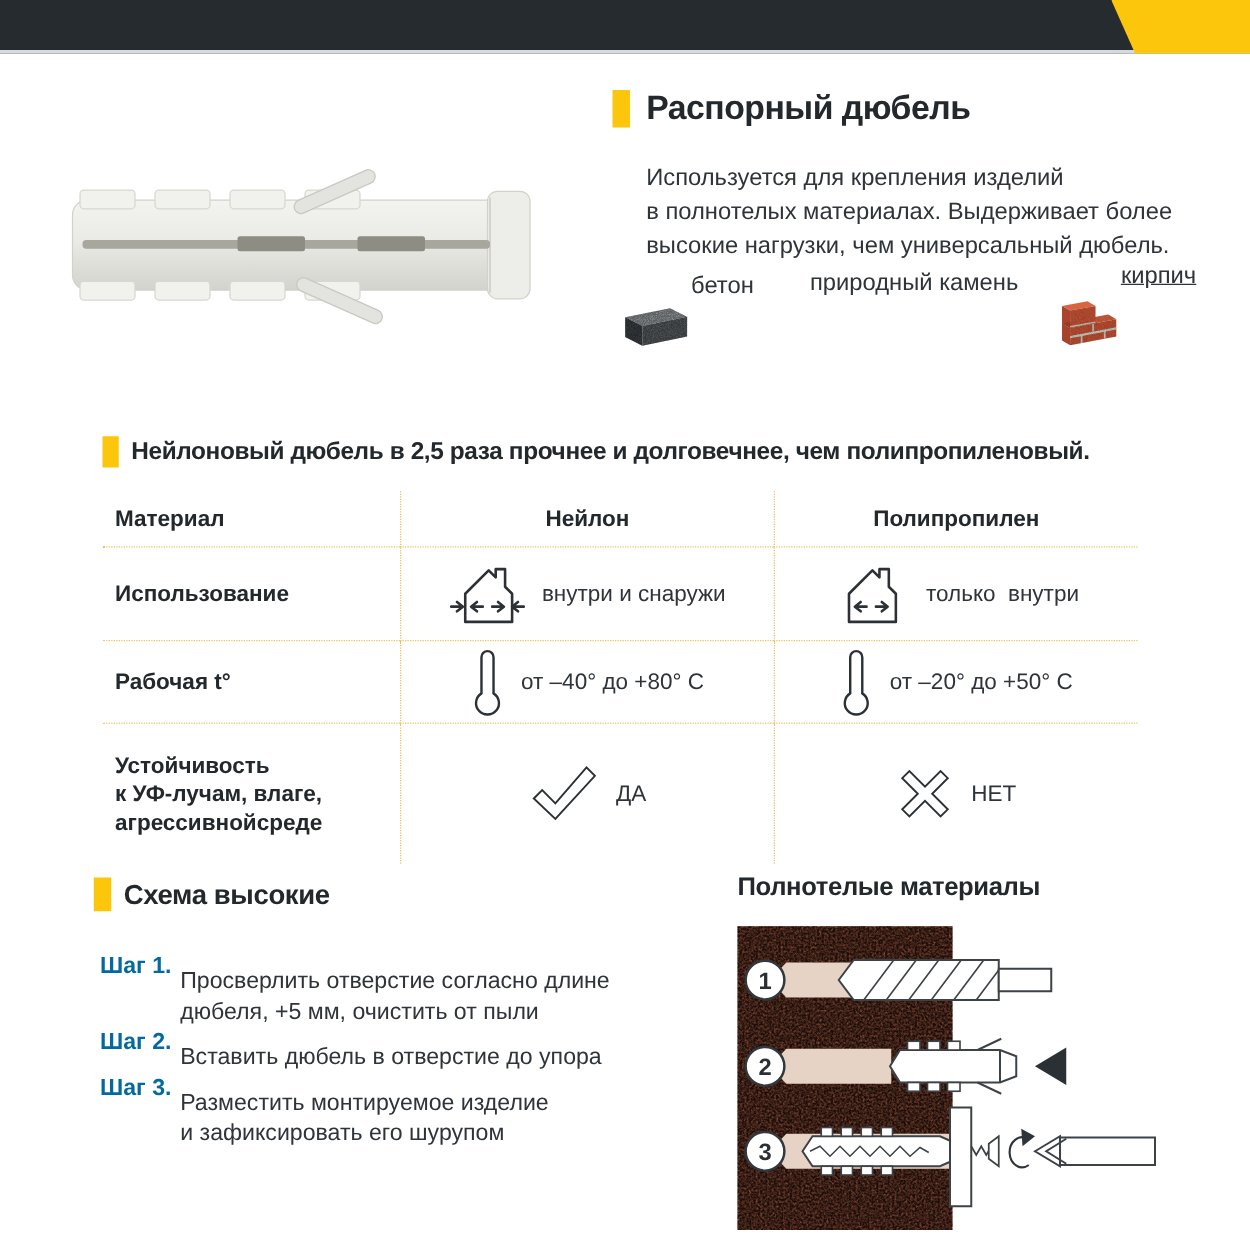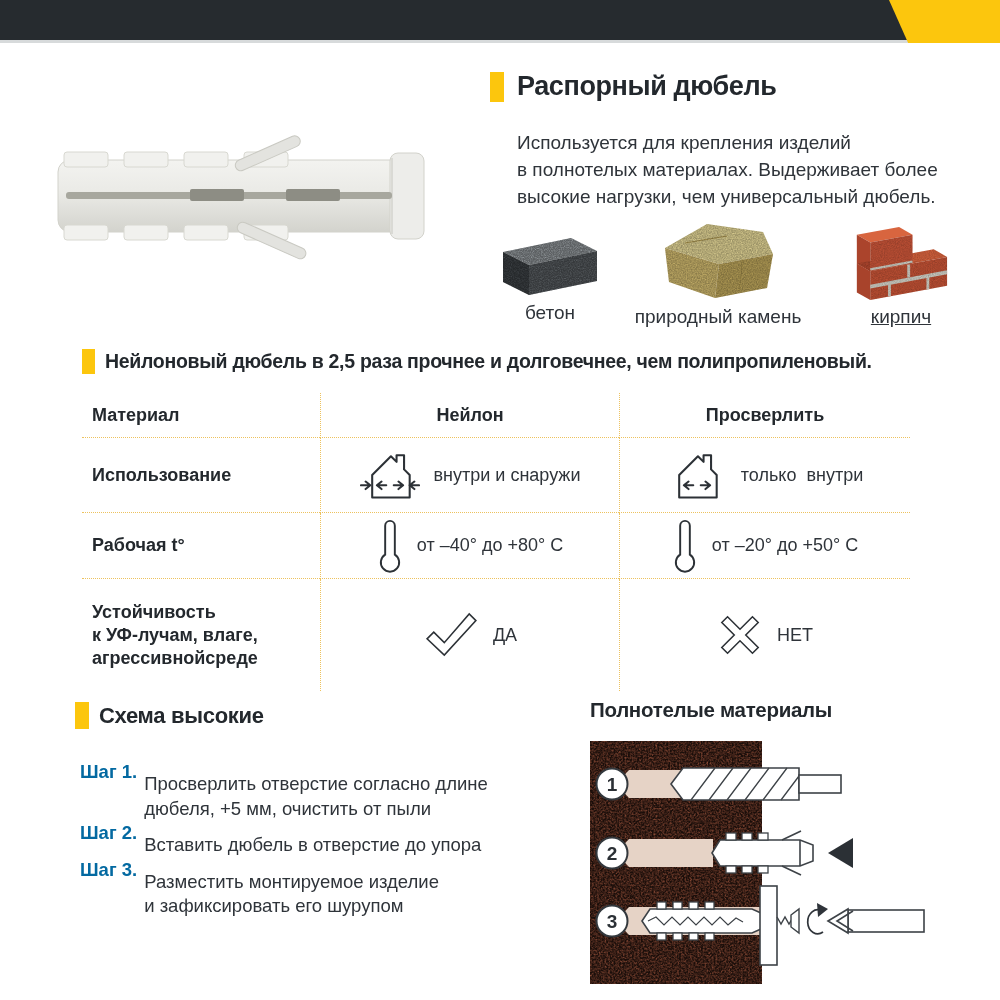--- a/index.html
+++ b/index.html
@@ -16,21 +16,21 @@
   .accent{background:#fcc60d;display:inline-block;flex:0 0 auto;}
 
   
   .title-row{position:absolute;left:490px;top:71px;display:flex;align-items:center;}
   .title-row .accent{width:14px;height:30px;}
   .product-title{font-size:27px;font-weight:bold;color:#23282d;letter-spacing:-0.4px;margin:0 0 0 13px;white-space:nowrap;}
   .product-desc{position:absolute;left:517px;top:110px;width:460px;font-size:19px;line-height:27px;
                 color:#2f343a;white-space:pre-wrap;margin-top:19px;}
 
   
-  .material{position:absolute;display:flex;flex-direction:column;align-items:center;}
+  .material{position:absolute;display:flex;flex-direction:row;}
   .mat-concrete{left:497px;top:214px;width:106px;}
   .mat-stone{left:648px;top:212px;width:140px;}
   .mat-brick{left:845px;top:206px;width:112px;text-decoration:underline;}
   .material-label{font-size:19px;color:#2f343a;margin-top:4px;white-space:nowrap;}
 
   
   .comparison-heading-row{position:absolute;left:82px;top:349px;display:flex;align-items:center;}
   .comparison-heading-row .accent{width:13px;height:25px;}
   .comparison-heading{font-size:19.5px;font-weight:bold;color:#23282d;letter-spacing:-0.3px;margin-left:10px;white-space:nowrap;}
 
@@ -180,21 +180,21 @@
   </div>
 
   <div class="comparison-heading-row">
     <span class="accent"></span>
     <div class="comparison-heading">Нейлоновый дюбель в 2,5 раза прочнее и долговечнее, чем полипропиленовый.</div>
   </div>
 
   <div class="comparison-table">
     <div class="cell c-head left b-bottom">Материал</div>
     <div class="cell c-head c-center b-left b-bottom">Нейлон</div>
-    <div class="cell c-head c-center b-left b-bottom">Просверлить</div>
+    <div class="cell c-head c-center b-left b-bottom">Полипропилен</div>
 
     <div class="cell c-label b-bottom">Использование</div>
     <div class="cell c-val b-left b-bottom">
       <svg width="60" height="52" viewBox="0 0 64 54" stroke="#2c3136" stroke-width="2.2" fill="none" stroke-linecap="round" stroke-linejoin="round">
         <path d="M13,27 L33,7 L39,13 L39,6 L47,6 L47,21 L53,27 L53,51 L13,51 Z"></path>
         <path d="M1,38 L10,38 M6,34 L11,38 L6,42"></path>
         <path d="M28,38 L19,38 M23,34 L18,38 L23,42"></path>
         <path d="M36,38 L45,38 M41,34 L46,38 L41,42"></path>
         <path d="M63,38 L54,38 M58,34 L53,38 L58,42"></path>
       </svg>

